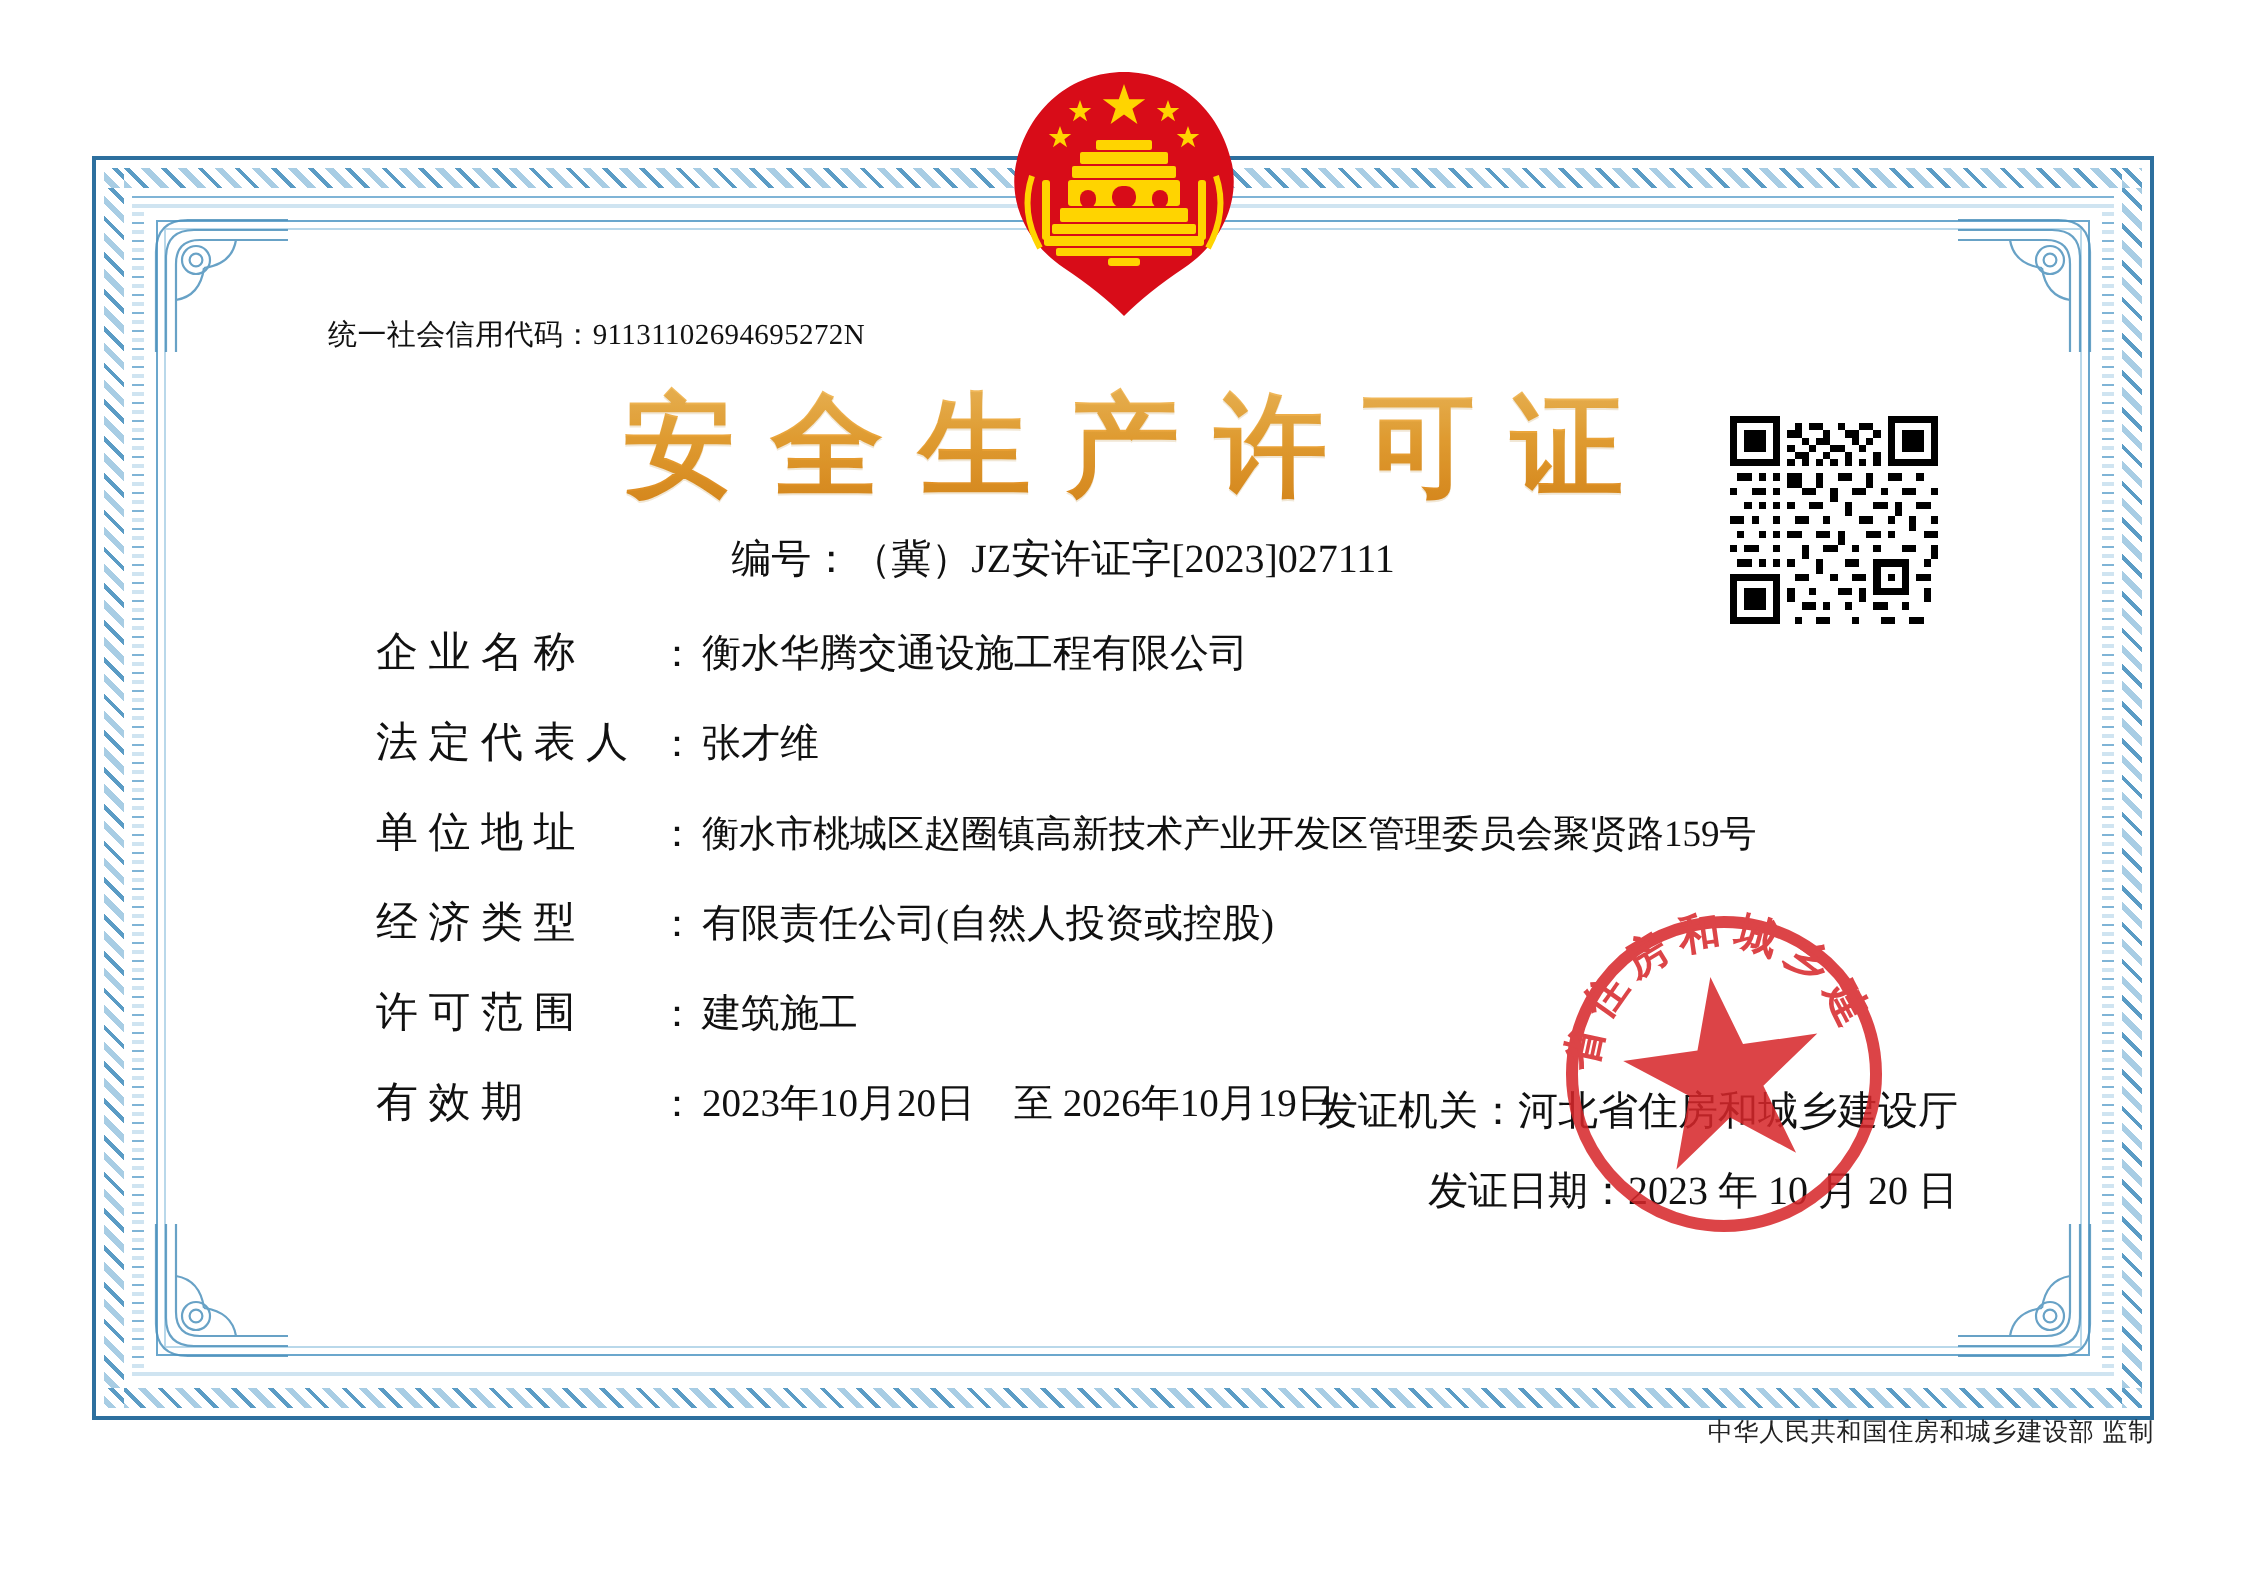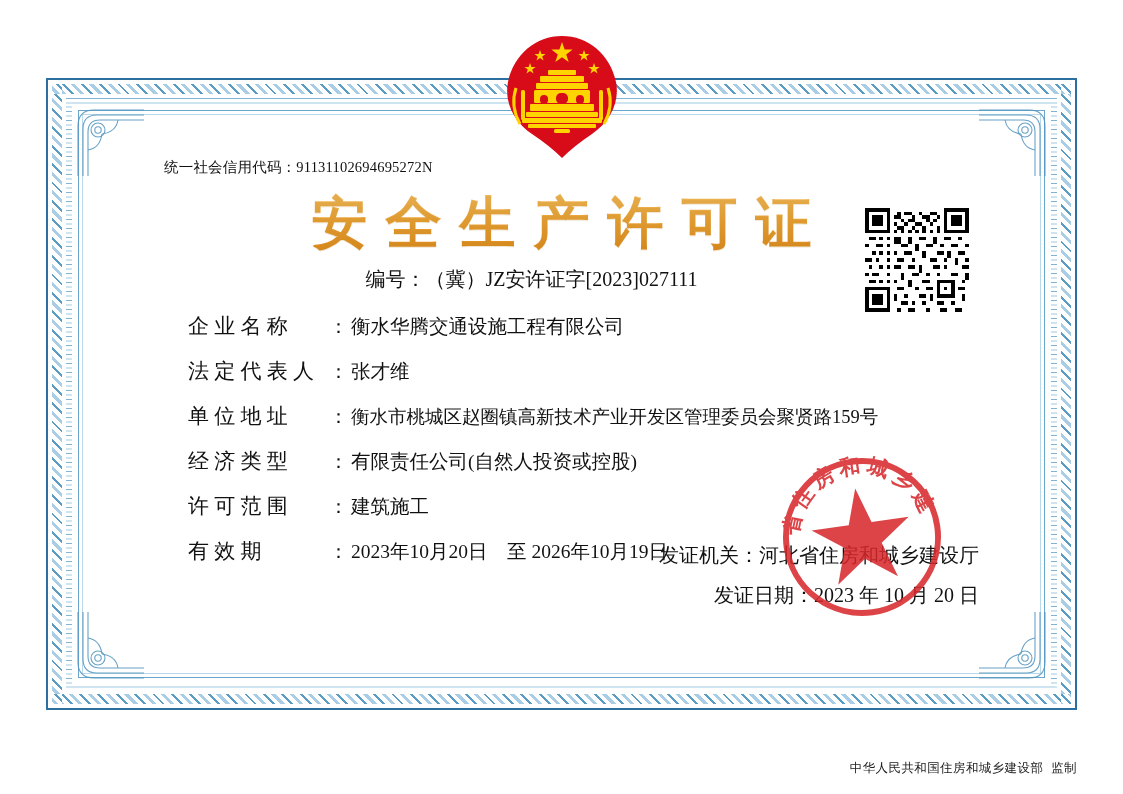--- a/index.html
+++ b/index.html
@@ -224,22 +224,22 @@
     height: 186px;
     pointer-events: none;
     z-index: 5;
     opacity: .86;
   }
 
   
   #footer-note {
     position: absolute;
     right: 46px;
-    top: 760px;
-    font-family: Liberation Mono, monospace;
+    top: 708px;
+    font-family: Liberation Sans, sans-serif;
     font-size: 12.5px;
     color: #222222;
     letter-spacing: .4px;
   }
 </style>
 </head>
 <body>
 
 <div id="certificate">
 

